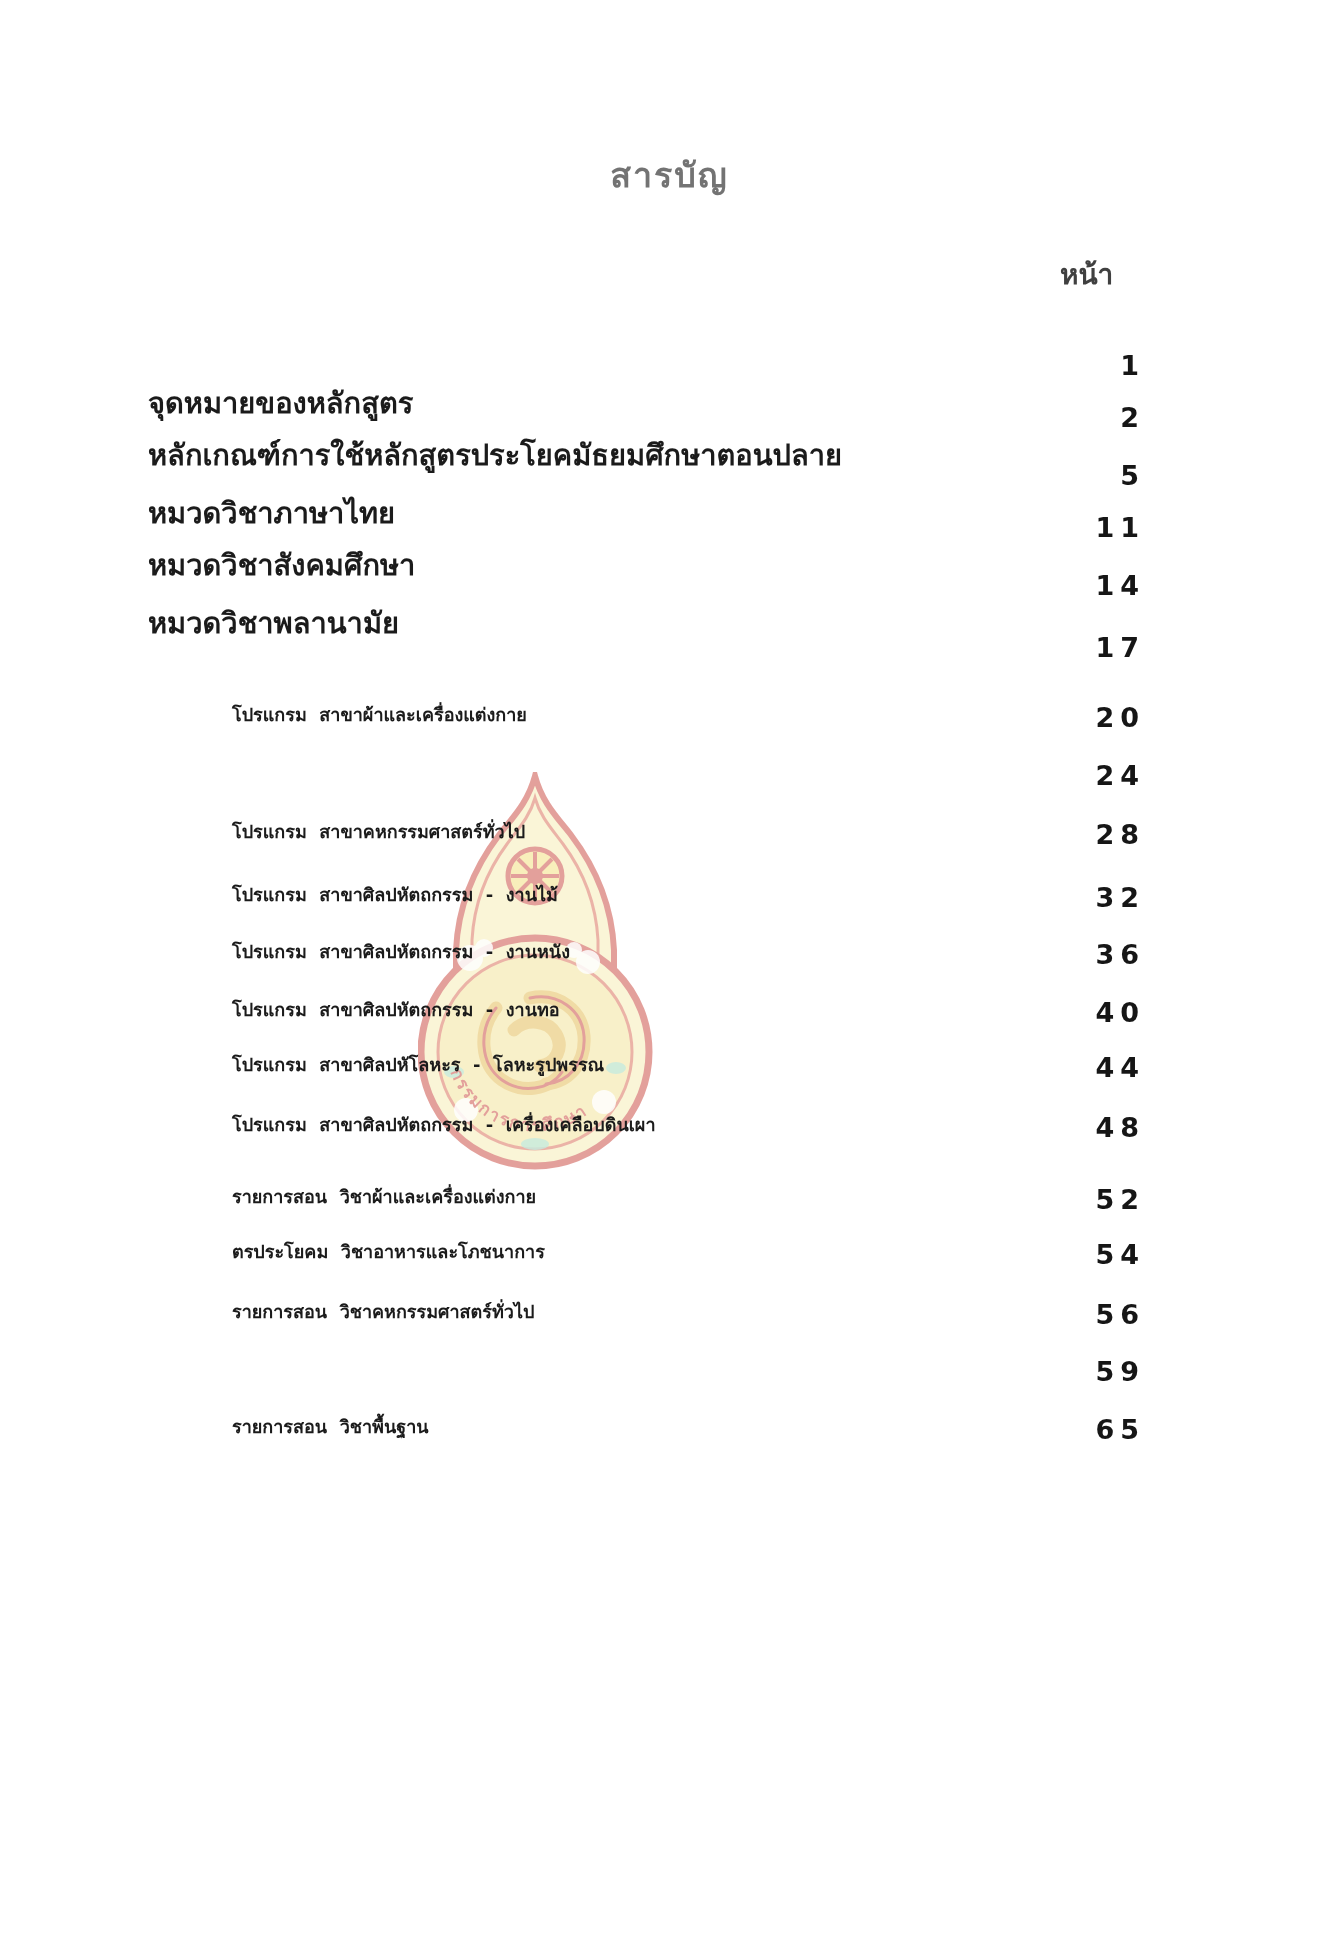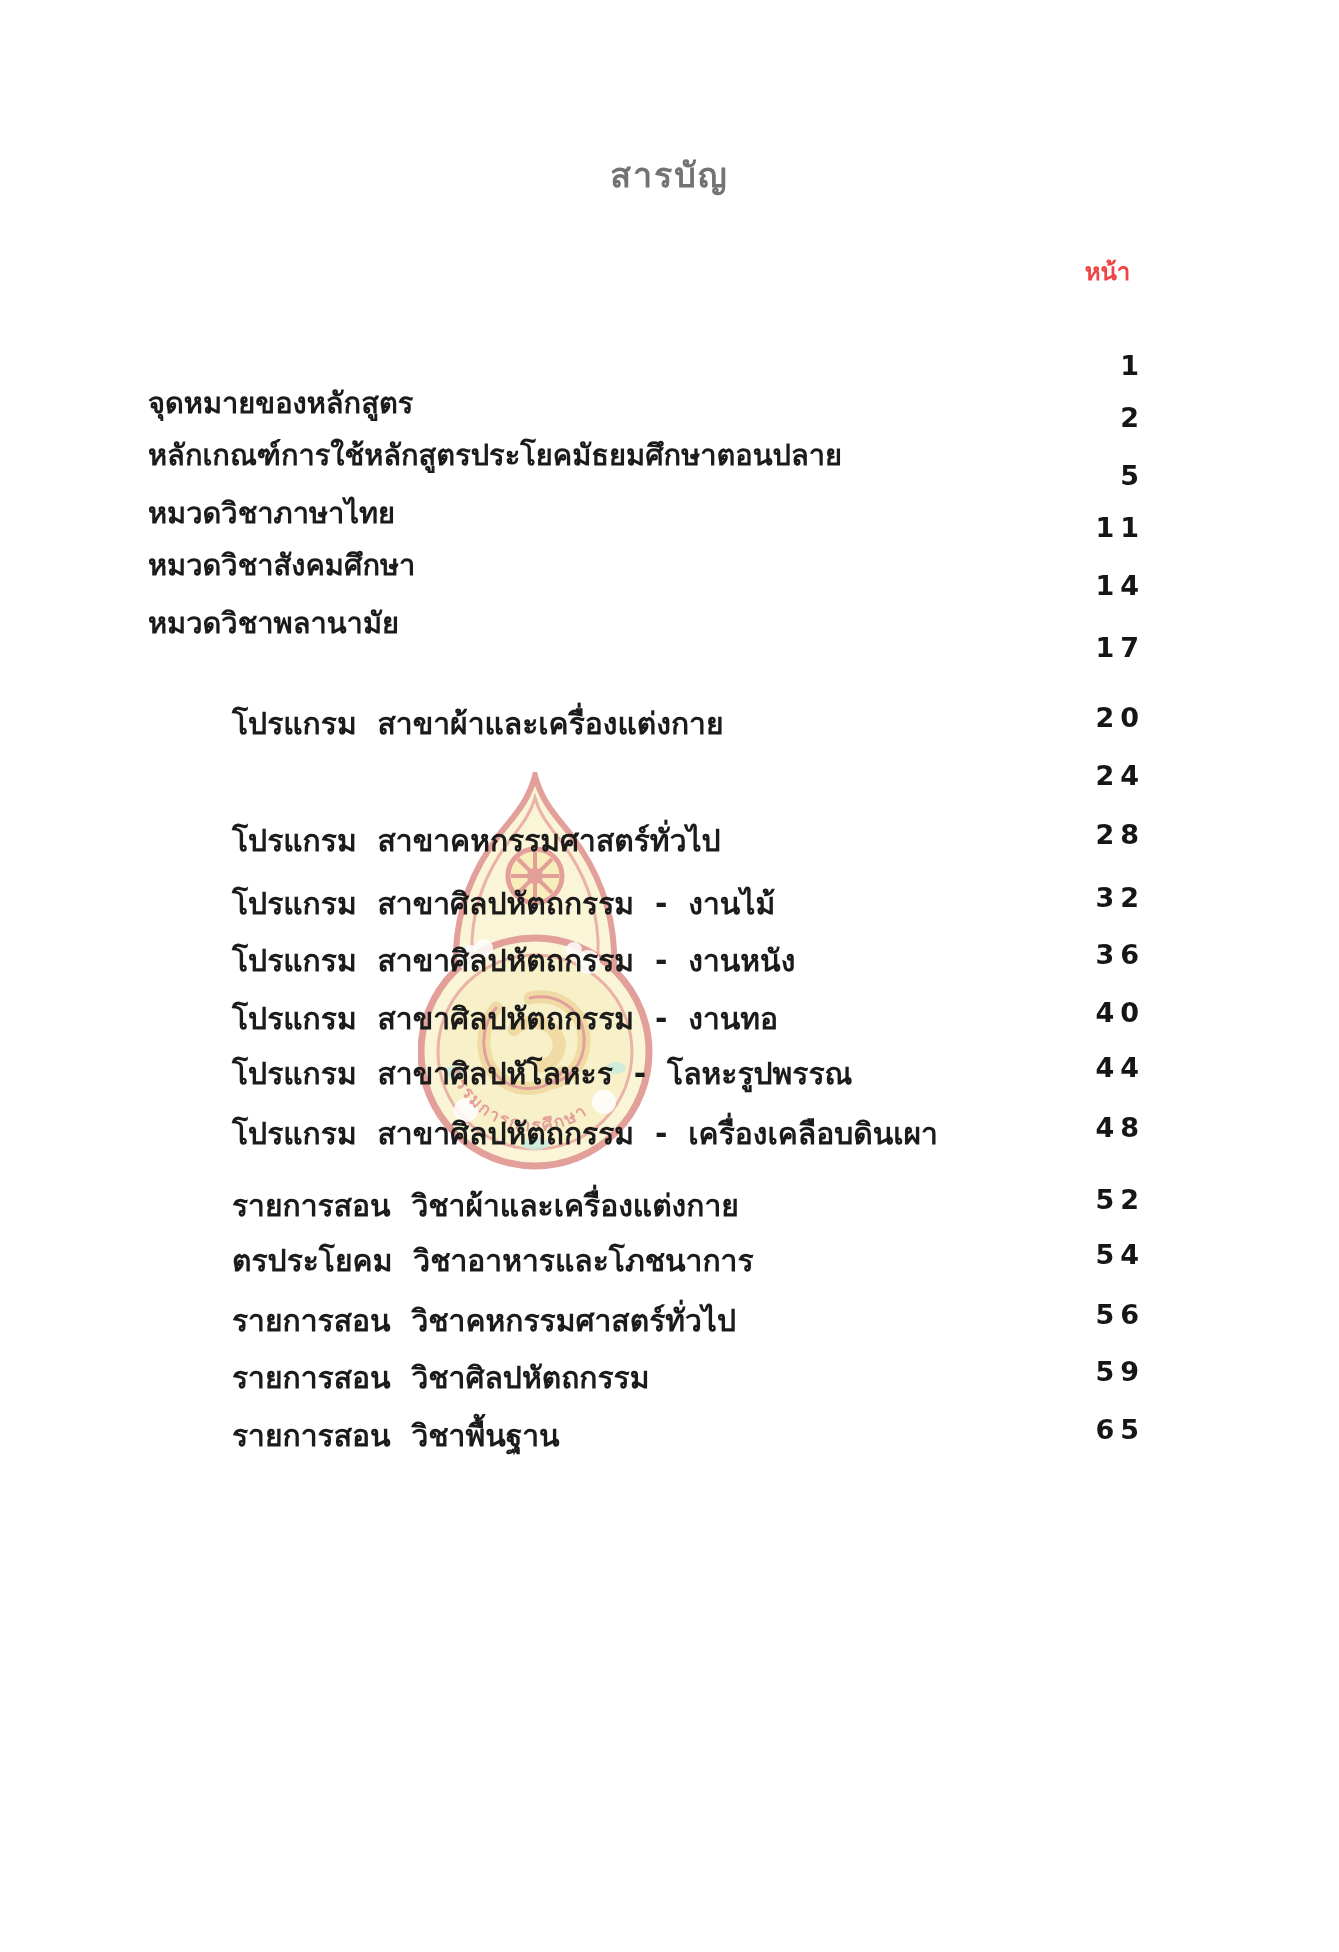--- a/index.html
+++ b/index.html
@@ -13,30 +13,30 @@
     overflow:hidden;
   }
   .title{
     position:absolute;top:148px;left:0;width:1339px;
     margin:0;text-align:center;
     font-size:34px;font-weight:700;letter-spacing:2px;
     color:#737373;
   }
   .col-header{
     position:absolute;top:252px;left:1060px;width:95px;
-    text-align:center;font-size:24px;font-weight:700;color:#ef4444;
+    text-align:left;font-size:28px;font-weight:700;color:#404040;
   }
   .row{position:absolute;left:0;width:1339px;height:44px;z-index:2;}
   .row .label{
     position:absolute;top:0;
     white-space:pre;
     font-size:28px;font-weight:700;color:#1b1b1b;
   }
   .row.main .label{left:148px;font-size:29px;margin-top:32px;}
-  .row.indent .label{left:232px;font-size:30px;}
+  .row.indent .label{left:232px;font-size:18px;}
   .row .page{
     position:absolute;top:2px;left:1015px;width:130px;
     text-align:right;
     font-size:27px;font-weight:700;letter-spacing:6px;color:#161616;
   }
   .watermark{
     position:absolute;left:418px;top:772px;width:235px;height:414px;
     z-index:1;opacity:0.5;pointer-events:none;
   }
 </style>
@@ -160,21 +160,20 @@
   </div>
   <div class="row indent" style="top:1237px">
     <span class="label">ตรประโยคม  วิชาอาหารและโภชนาการ</span>
     <span class="page">54</span>
   </div>
   <div class="row indent" style="top:1297px">
     <span class="label">รายการสอน  วิชาคหกรรมศาสตร์ทั่วไป</span>
     <span class="page">56</span>
   </div>
   <div class="row indent" style="top:1354px">
-    <span class="label">รายการสอน  วิชาศิลปหัตถกรรม</span>
     <span class="page">59</span>
   </div>
   <div class="row indent" style="top:1412px">
     <span class="label">รายการสอน  วิชาพื้นฐาน</span>
     <span class="page">65</span>
   </div>
 
 </div>
 
 </body></html>

